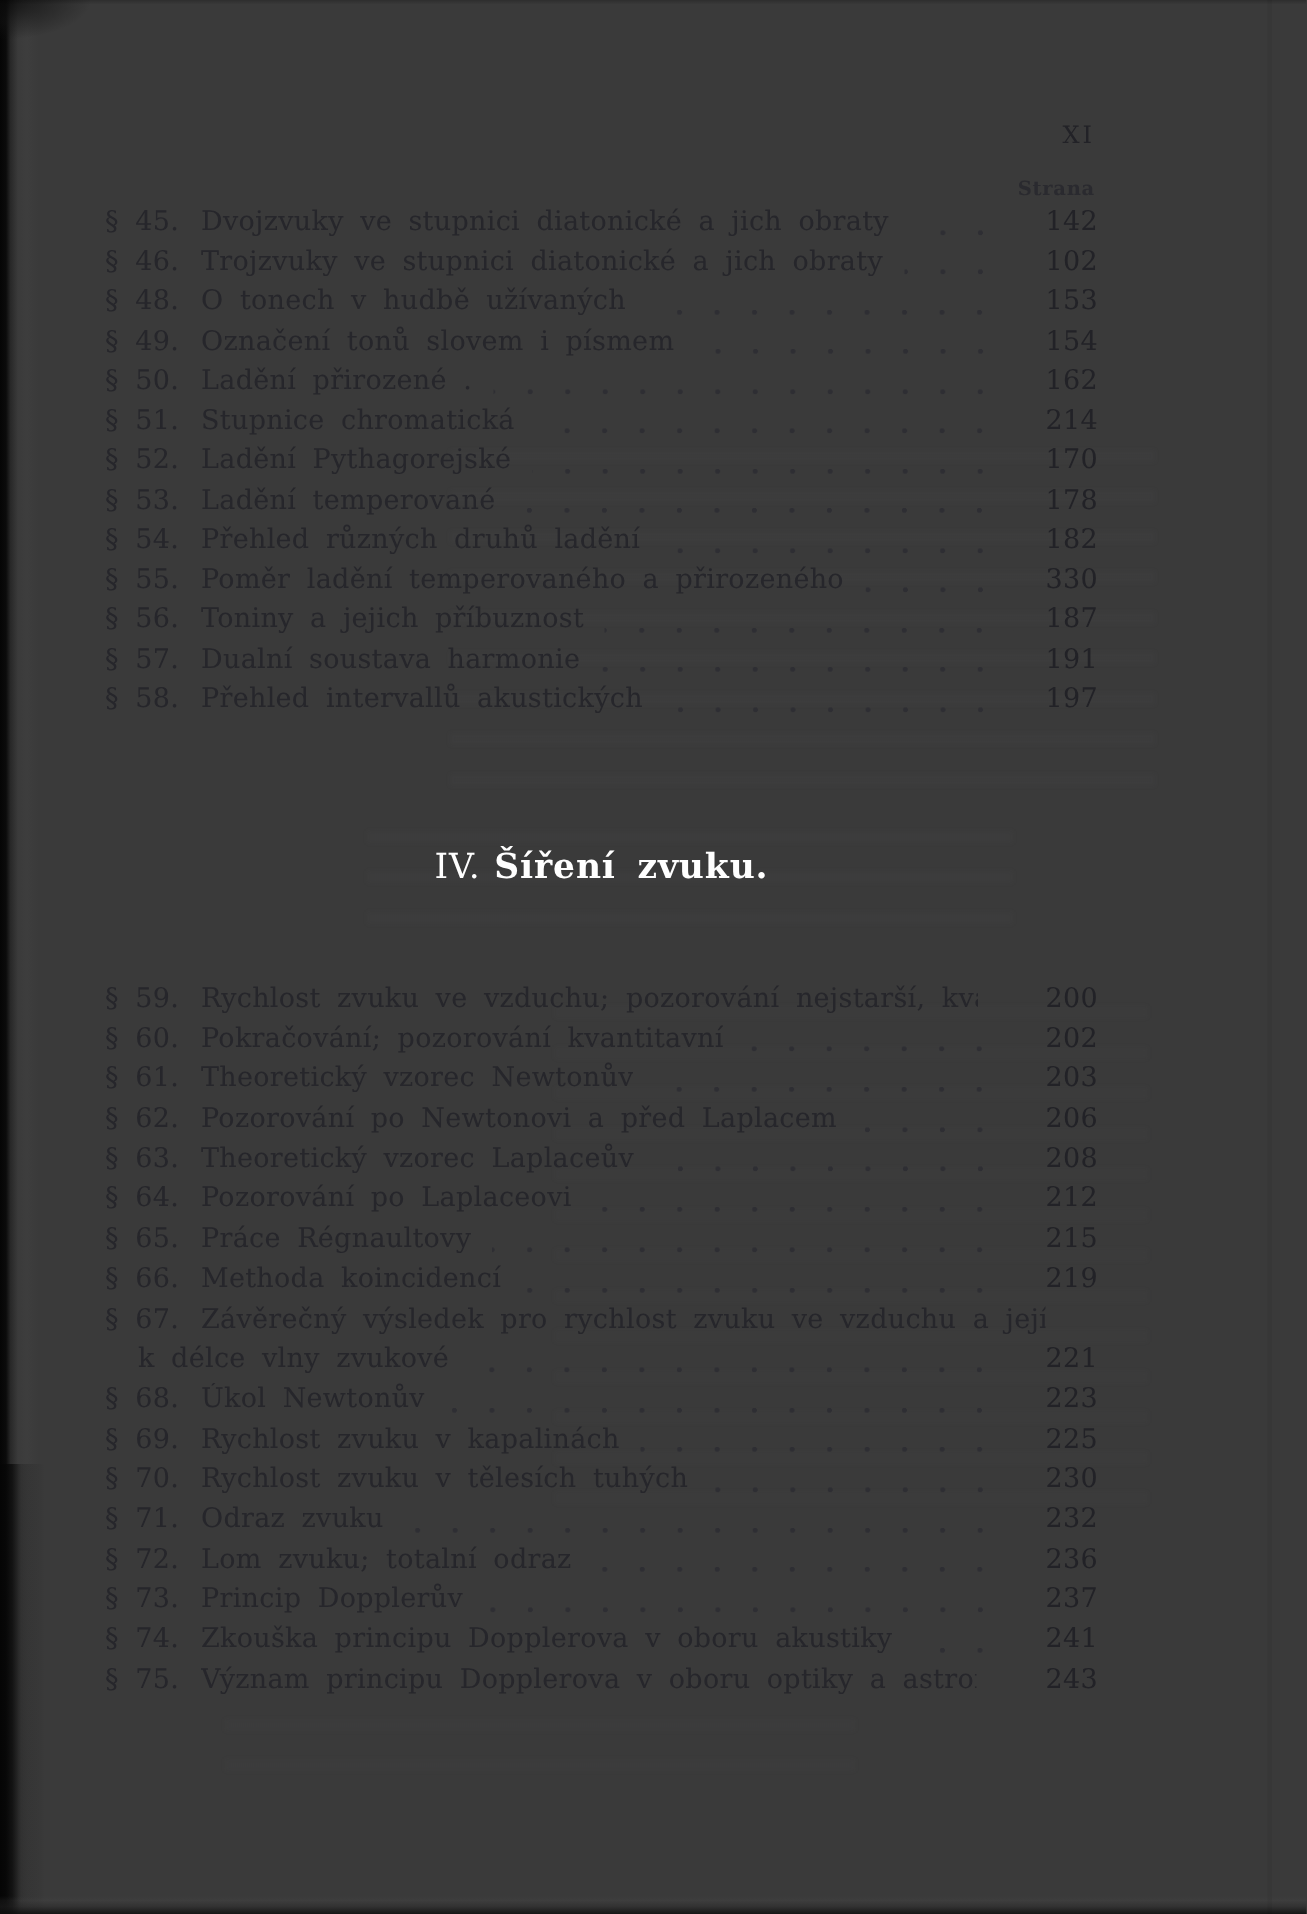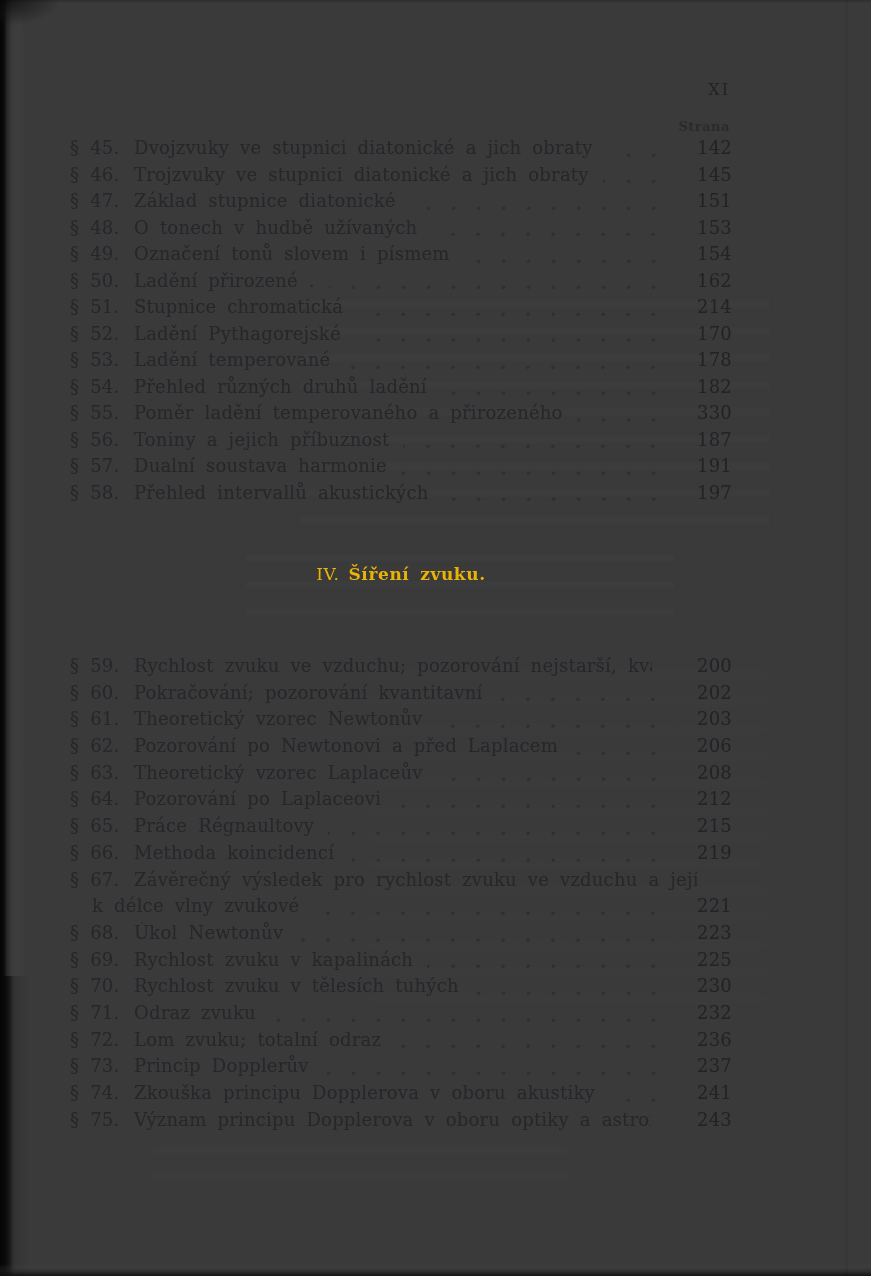--- a/index.html
+++ b/index.html
@@ -87,21 +87,21 @@
     background-size: 25px 5px; background-repeat: repeat-x;
     background-position: right bottom;
   }
   .pg { flex: 0 0 46px; text-align: right; color: #222227; }
   .row.no-leader .leader { background-image: none; }
   .row.no-page .pg { flex-basis: 0; visibility: hidden; }
   .row.cont { padding-left: 22px; }
 
   .chapter-heading {
     position: absolute; top: 564px; left: 70px; width: 662px;
-    text-align: center; font-size: 17px; color: #eab308;
+    text-align: center; font-size: 23px; color: #ffffff;
     letter-spacing: 0.6px; word-spacing: 0.25em;
   }
   .chapter-heading .numeral { font-weight: normal; margin-right: 9px; }
   .chapter-heading .chap-title { font-weight: bold; }
 </style>
 </head>
 <body>
 
 <div id="page">
 
@@ -125,27 +125,21 @@
   <div class="row">
         <span class="sec">§ 45.</span>
         <span class="title">Dvojzvuky ve stupnici diatonické a jich obraty</span>
         <span class="leader"></span>
         <span class="pg">142</span>
       </div>
       <div class="row">
         <span class="sec">§ 46.</span>
         <span class="title">Trojzvuky ve stupnici diatonické a jich obraty</span>
         <span class="leader"></span>
-        <span class="pg">145</span>
-      </div>
-      <div class="row">
-        <span class="sec">§ 47.</span>
-        <span class="title">Základ stupnice diatonické</span>
-        <span class="leader"></span>
-        <span class="pg">151</span>
+        <span class="pg">102</span>
       </div>
       <div class="row">
         <span class="sec">§ 48.</span>
         <span class="title">O tonech v hudbě užívaných</span>
         <span class="leader"></span>
         <span class="pg">153</span>
       </div>
       <div class="row">
         <span class="sec">§ 49.</span>
         <span class="title">Označení tonů slovem i písmem</span>

